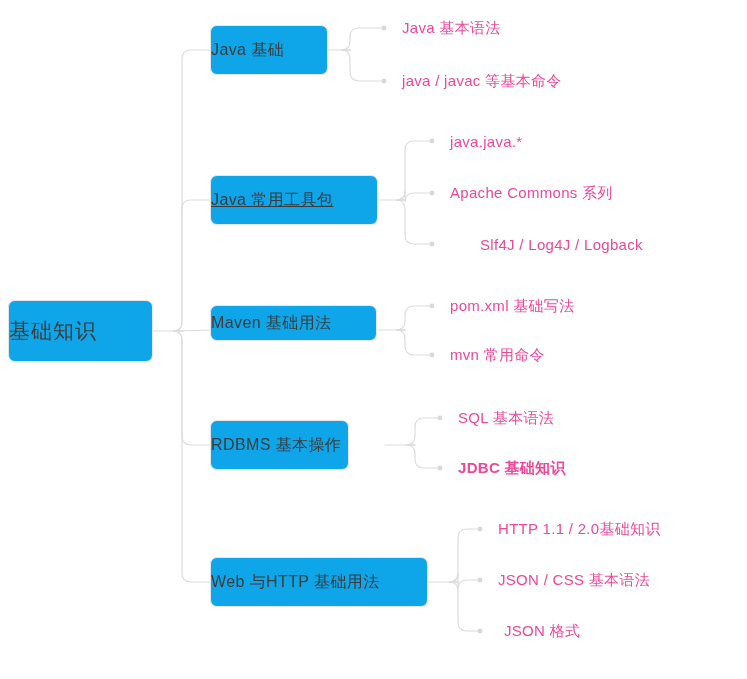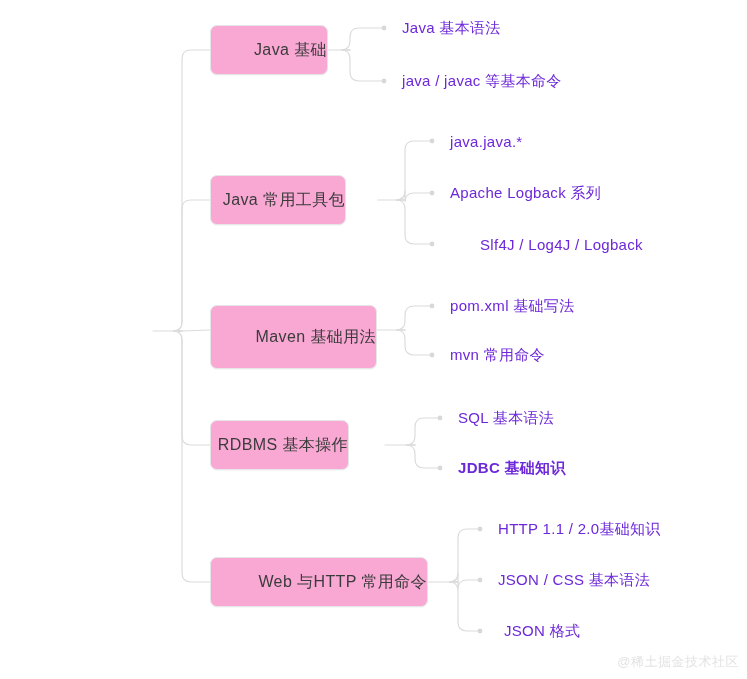--- a/index.html
+++ b/index.html
@@ -21,42 +21,42 @@
     position: absolute;
     left: 0;
     top: 0;
     width: 747px;
     height: 679px;
     pointer-events: none;
   }
   .node-box {
     position: absolute;
     box-sizing: border-box;
-    background: #f9a8d4;
+    background: #0ea5e9;
     border: 1px solid #e6e6e6;
     border-radius: 7px;
     display: flex;
     align-items: center;
-    justify-content: flex-end;
+    justify-content: flex-start;
     color: #3b3b3b;
     white-space: nowrap;
     box-shadow: 0 1px 1px rgba(0,0,0,0.03);
   }
   .node-root {
     font-size: 21px;
     letter-spacing: 1px;
   }
   .node-branch {
     font-size: 16px;
     letter-spacing: 0.4px;
   }
   .leaf-label {
     position: absolute;
     font-size: 15px;
-    color: #6d28d9;
+    color: #ec4899;
     white-space: nowrap;
     letter-spacing: 0.3px;
     transform: translateY(-50%);
   }
   .watermark {
     position: absolute;
     right: 8px;
     bottom: 8px;
     font-size: 13px;
     color: #e3e3e3;
@@ -100,45 +100,47 @@
       <path d="M 182 331 L 173 331 Q 182 331 182 340 L 182 573 Q 182 582 191 582 L 210 582" fill="none" stroke="#dcdcdc" stroke-width="1.2" stroke-linecap="round"></path>
       <path d="M 428 582 L 458 582" fill="none" stroke="#dcdcdc" stroke-width="1.2" stroke-linecap="round"></path>
       <path d="M 458 582 L 449 582 Q 458 582 458 573 L 458 538 Q 458 529 467 529 L 478 529" fill="none" stroke="#dcdcdc" stroke-width="1.2" stroke-linecap="round"></path>
       <circle cx="480" cy="529" r="2.4" fill="#d8d8d8"></circle>
       <path d="M 458 582 L 449 582 Q 458 582 458 573 L 458 589 Q 458 580 467 580 L 478 580" fill="none" stroke="#dcdcdc" stroke-width="1.2" stroke-linecap="round"></path>
       <circle cx="480" cy="580" r="2.4" fill="#d8d8d8"></circle>
       <path d="M 458 582 L 449 582 Q 458 582 458 591 L 458 622 Q 458 631 467 631 L 478 631" fill="none" stroke="#dcdcdc" stroke-width="1.2" stroke-linecap="round"></path>
       <circle cx="480" cy="631" r="2.4" fill="#d8d8d8"></circle>
     </svg>
 
+  <div class="node-box node-root" id="root-node" style="left: 8px; top: 300px; width: 145px; height: 62px;">
+    <span>基础知识</span>
+  </div>
 
   <div id="nodes-container">
       <div class="node-box node-branch" style="left: 210px; top: 25px; width: 118px; height: 50px;">
         <span>Java 基础</span>
       </div>
       <div class="leaf-label" style="left: 402px; top: 28px;"><span>Java 基本语法</span></div>
       <div class="leaf-label" style="left: 402px; top: 81px;"><span>java / javac 等基本命令</span></div>
-      <div class="node-box node-branch" style="left: 210px; top: 175px; width: 136px; height: 50px;">
+      <div class="node-box node-branch" style="left: 210px; top: 175px; width: 168px; height: 50px; text-decoration: underline;">
         <span>Java 常用工具包</span>
       </div>
       <div class="leaf-label" style="left: 450px; top: 141px;"><span>java.java.*</span></div>
-      <div class="leaf-label" style="left: 450px; top: 193px;"><span>Apache Logback 系列</span></div>
+      <div class="leaf-label" style="left: 450px; top: 193px;"><span>Apache Commons 系列</span></div>
       <div class="leaf-label" style="left: 450px; top: 244px; margin-left: 30px;"><span>Slf4J / Log4J / Logback</span></div>
-      <div class="node-box node-branch" style="left: 210px; top: 305px; width: 167px; height: 64px;">
+      <div class="node-box node-branch" style="left: 210px; top: 305px; width: 167px; height: 36px;">
         <span>Maven 基础用法</span>
       </div>
       <div class="leaf-label" style="left: 450px; top: 306px; text-align: right;"><span>pom.xml 基础写法</span></div>
       <div class="leaf-label" style="left: 450px; top: 355px;"><span>mvn 常用命令</span></div>
       <div class="node-box node-branch" style="left: 210px; top: 420px; width: 139px; height: 50px;">
         <span>RDBMS 基本操作</span>
       </div>
       <div class="leaf-label" style="left: 458px; top: 418px;"><span>SQL 基本语法</span></div>
       <div class="leaf-label" style="left: 458px; top: 468px; font-weight: bold;"><span>JDBC 基础知识</span></div>
       <div class="node-box node-branch" style="left: 210px; top: 557px; width: 218px; height: 50px;">
-        <span>Web 与HTTP 常用命令</span>
+        <span>Web 与HTTP 基础用法</span>
       </div>
       <div class="leaf-label" style="left: 498px; top: 529px;"><span>HTTP 1.1 / 2.0基础知识</span></div>
       <div class="leaf-label" style="left: 498px; top: 580px;"><span>JSON / CSS 基本语法</span></div>
       <div class="leaf-label" style="left: 504px; top: 631px;"><span>JSON 格式</span></div>
     </div>
 
-  <div class="watermark">@稀土掘金技术社区</div>
 </div>
 
 </body></html>

